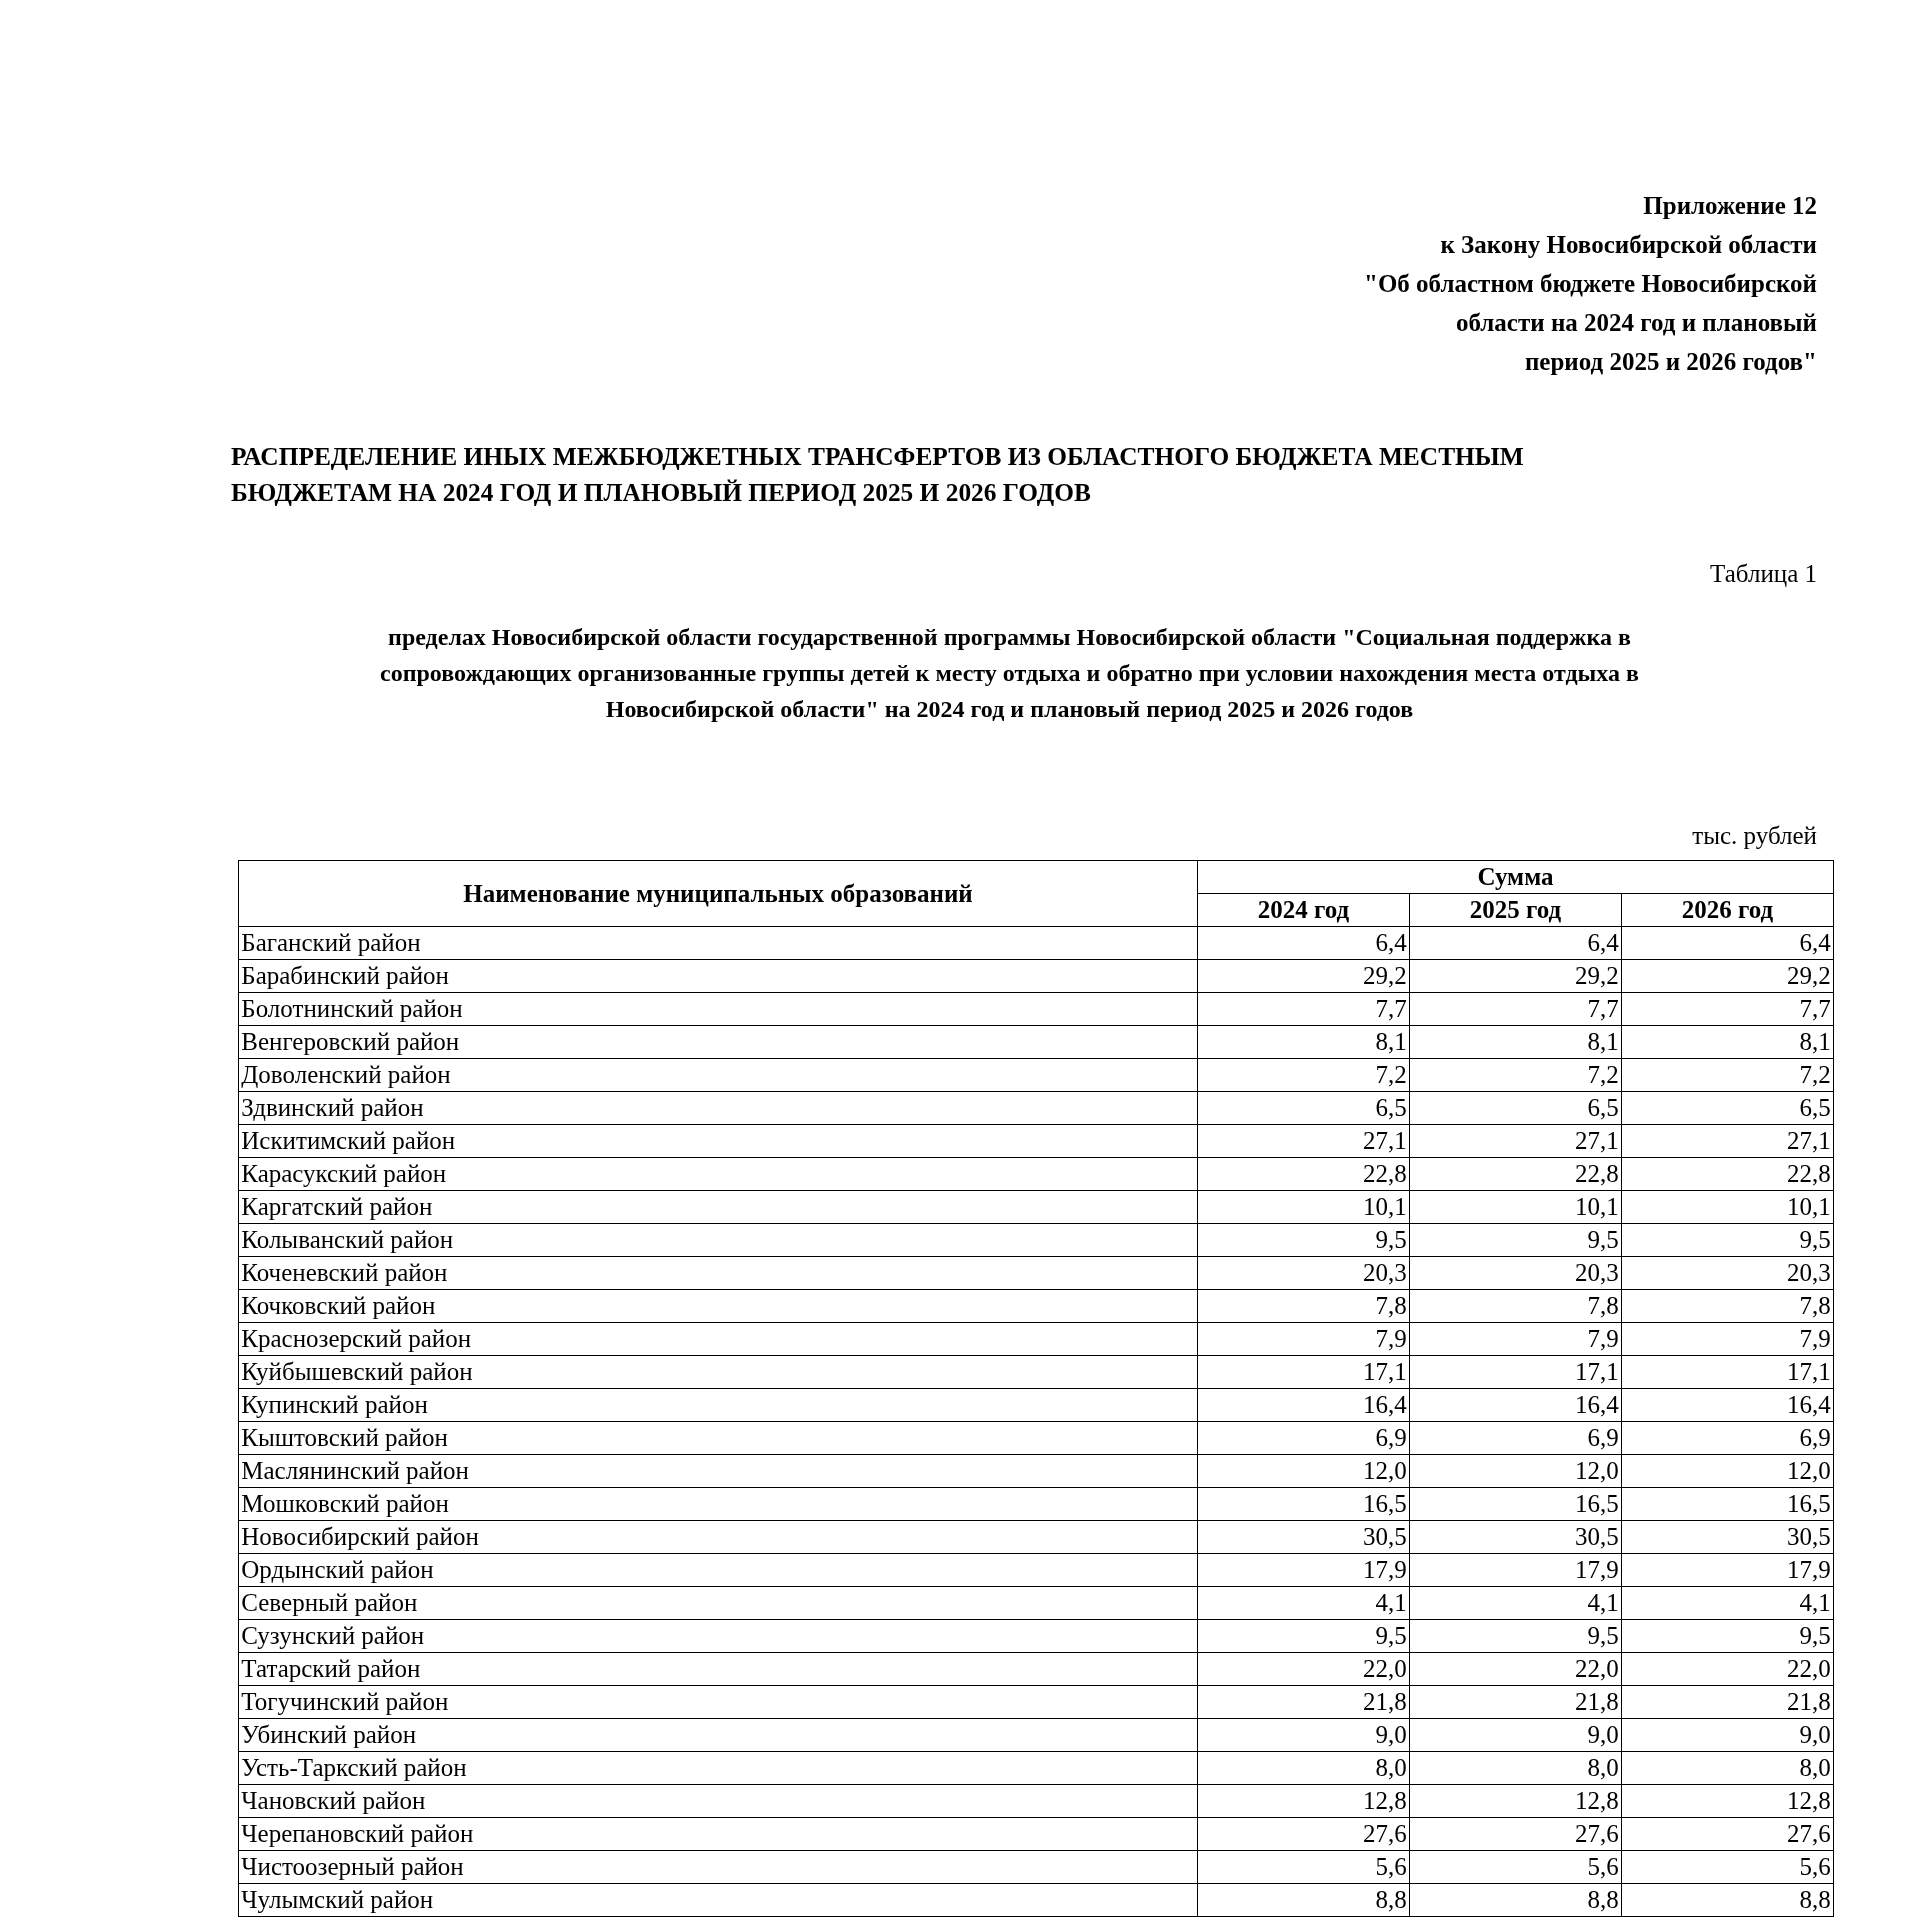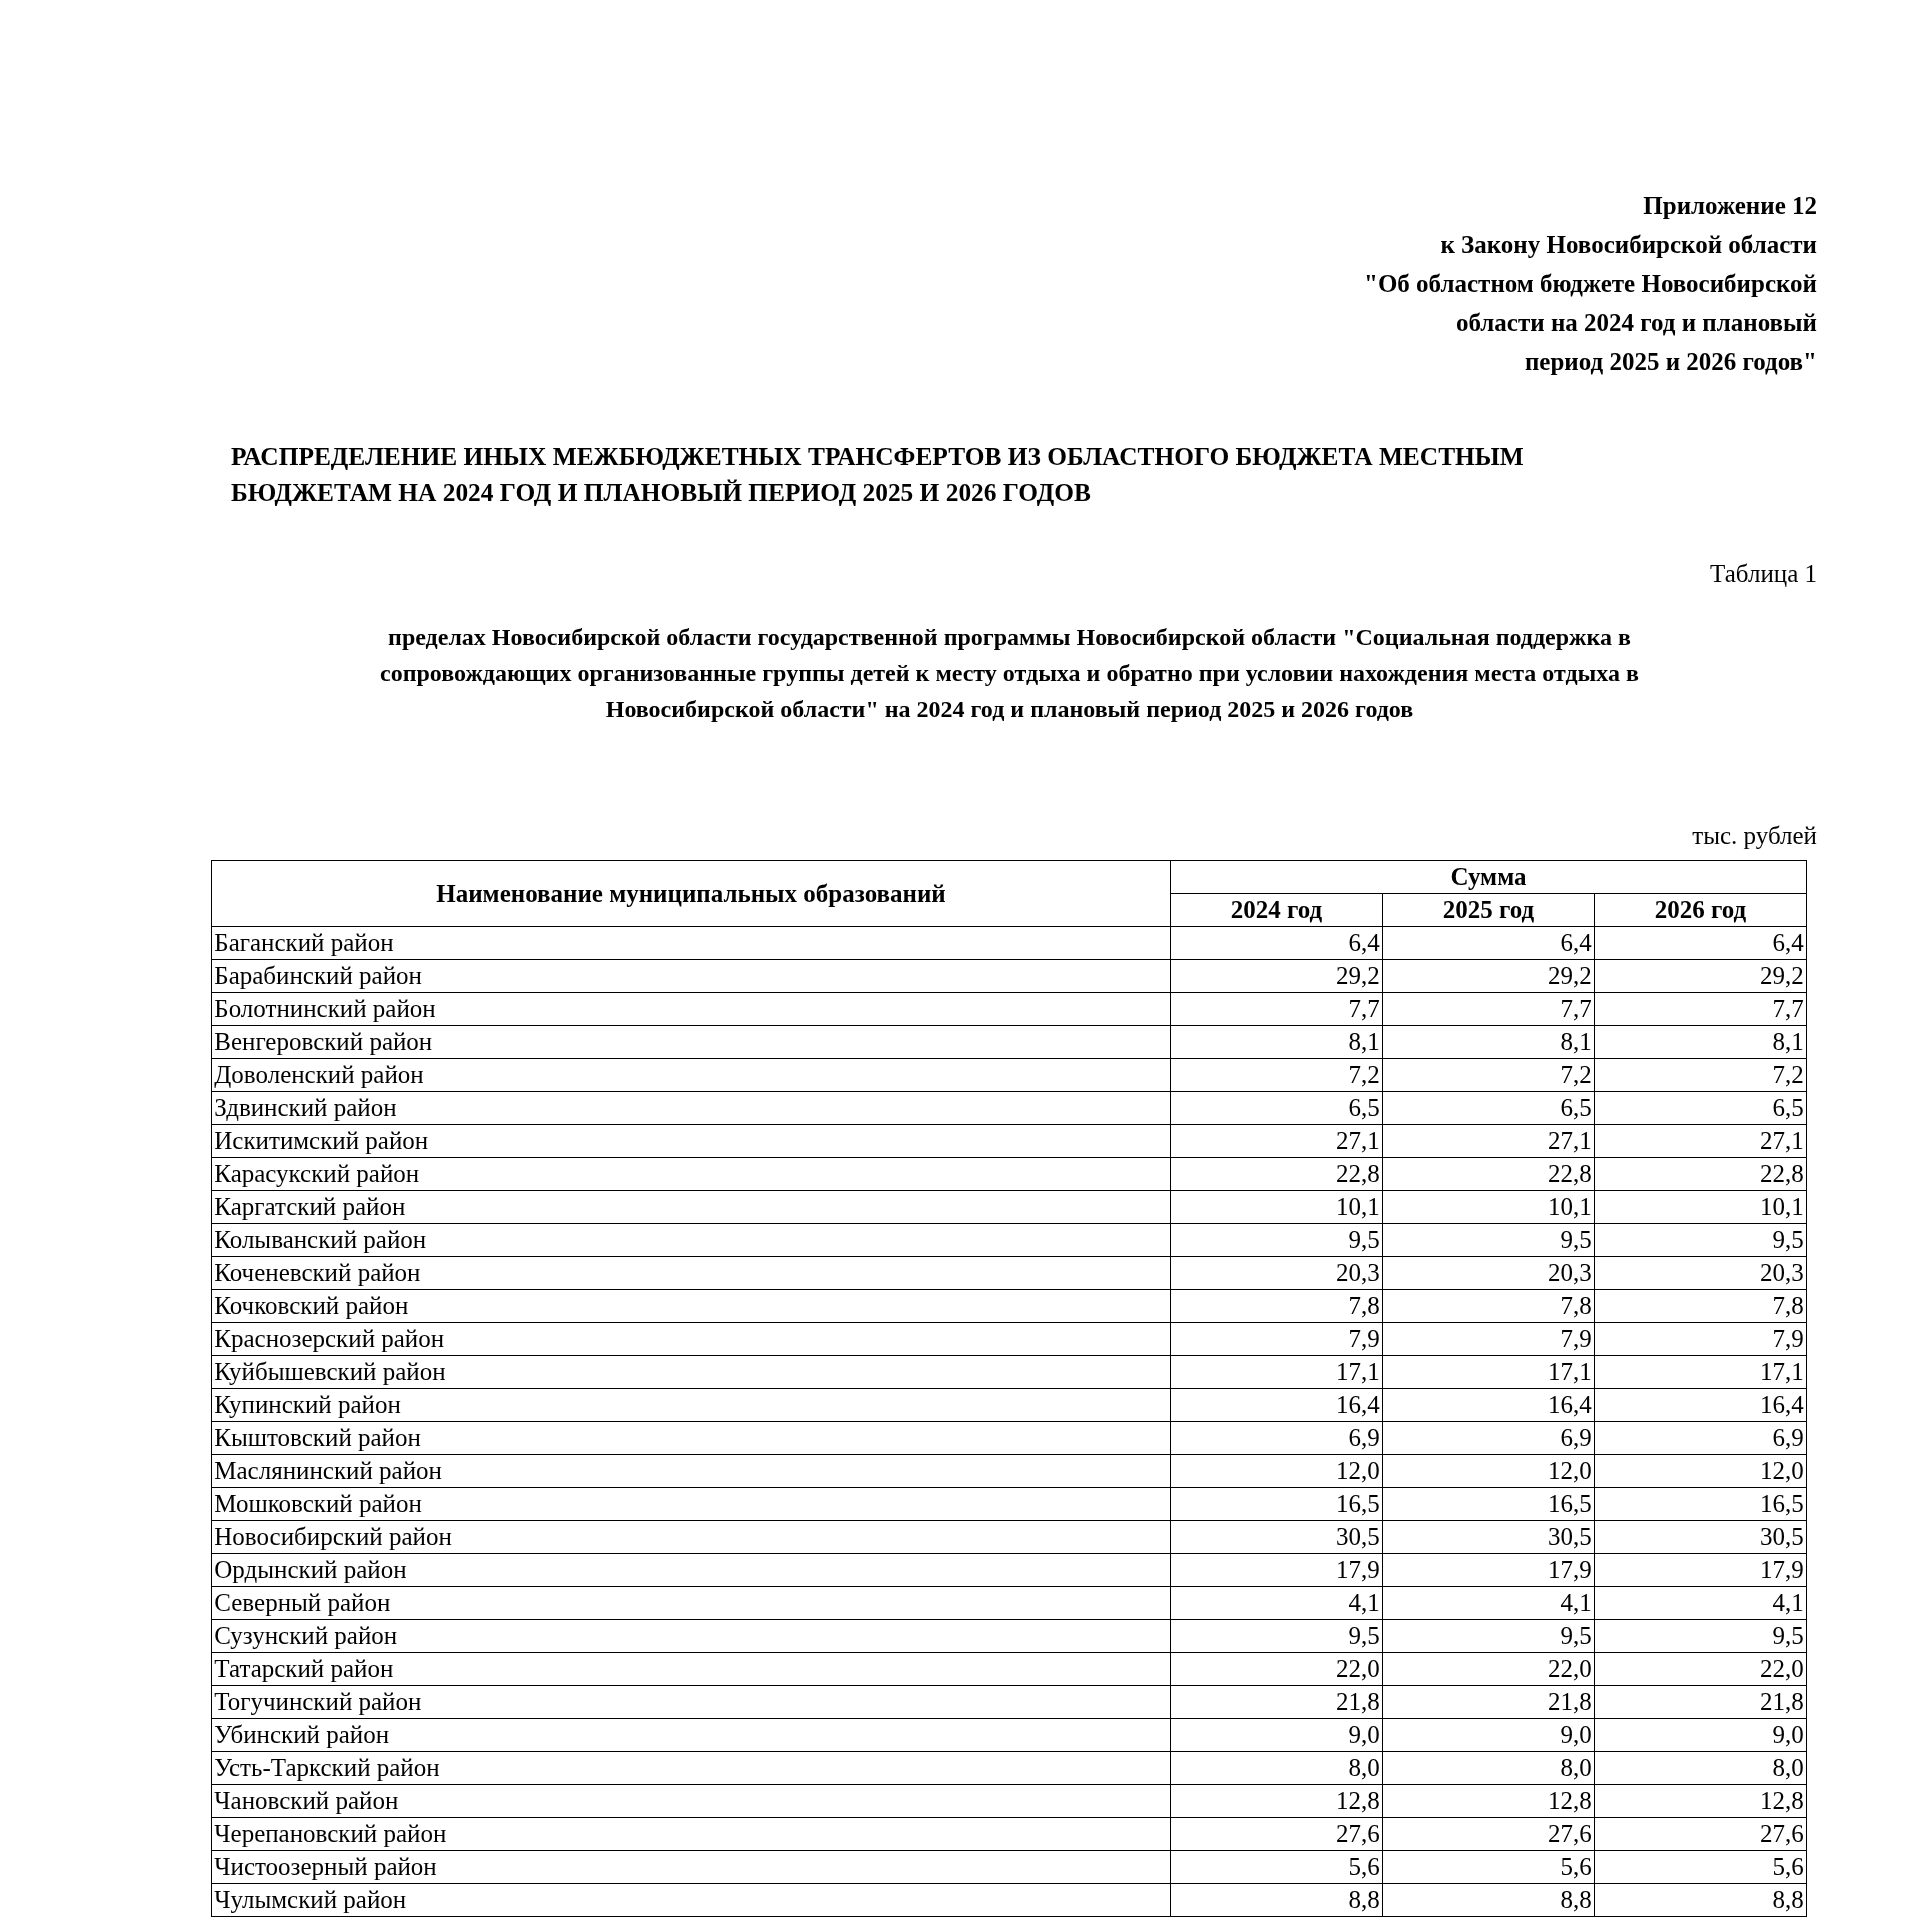--- a/index.html
+++ b/index.html
@@ -20,21 +20,21 @@
       position: absolute; right: 94px; top: 558px; font-size: 25px; line-height: 31px;
     }
     .sub-title {
       position: absolute; left: 247px; width: 1525px; top: 619px;
       text-align: center; font-weight: bold; font-size: 24px; line-height: 36px;
     }
     .units {
       position: absolute; right: 94px; top: 820px; font-size: 25px; line-height: 31px; margin-left: 14px;
     }
     table.data {
-      position: absolute; left: 211px; top: 860px; width: 1595px;
+      position: absolute; left: 238px; top: 860px; width: 1595px;
       border-collapse: collapse; table-layout: fixed; font-size: 25px;
     }
     table.data col.c-name { width: 959px; }
     table.data col.c-y { width: 212px; }
     table.data col.c-y-last { width: 212px; }
     table.data th, table.data td {
       border: 1.9px solid #000; padding: 0 2.3px; line-height: 32px; height: 32px;
       overflow: hidden; white-space: nowrap;
     }
     table.data th { font-weight: bold; text-align: center; }

